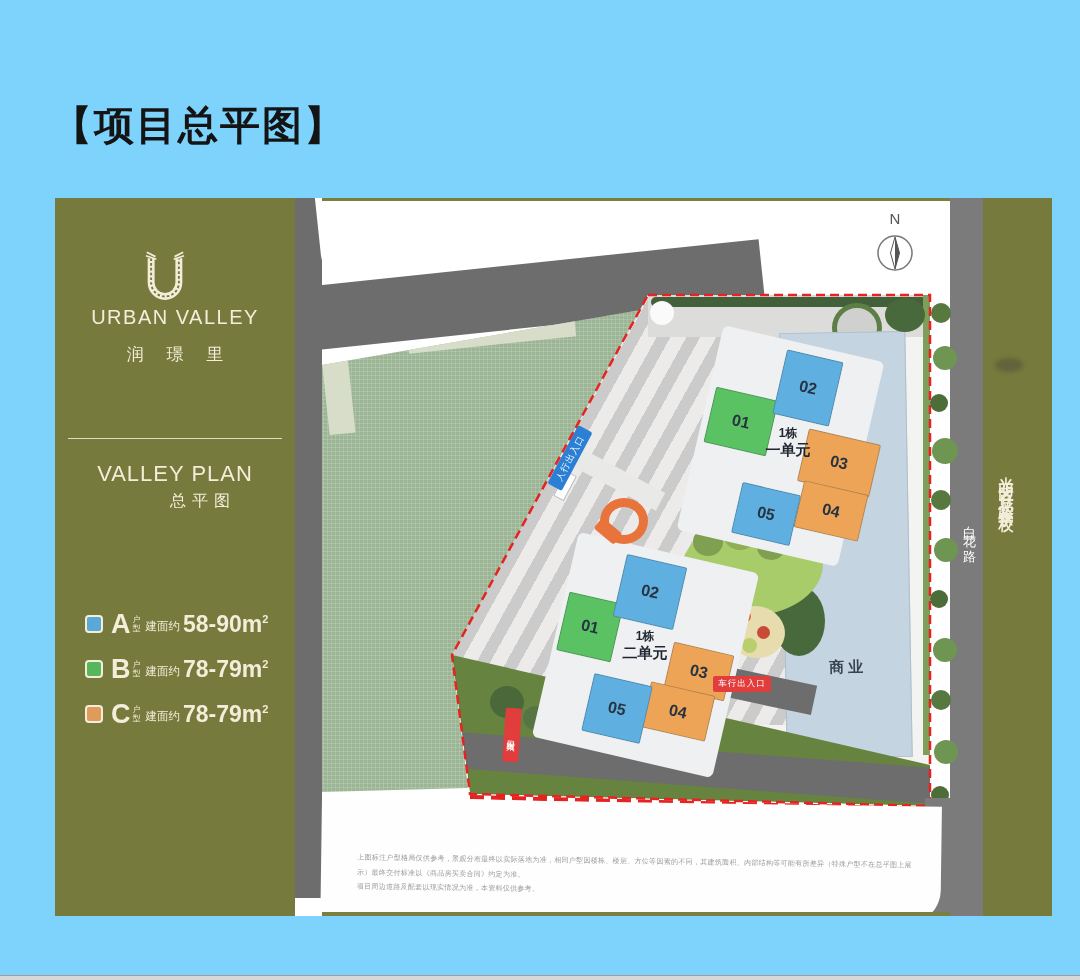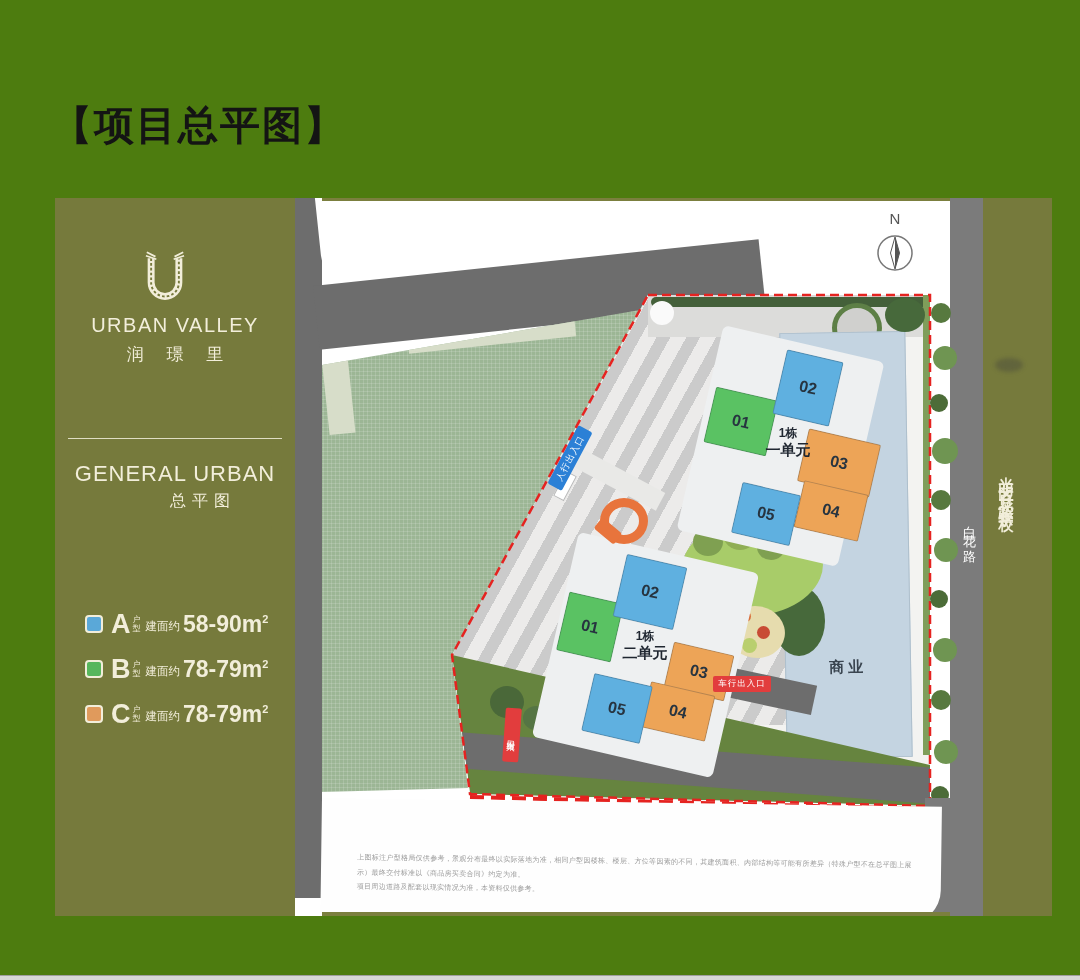--- a/index.html
+++ b/index.html
@@ -1,24 +1,24 @@
 <!DOCTYPE html>
 <html><head>
 <meta charset="utf-8">
 <style>
   html,body{margin:0;padding:0;background:#fff;}
   body{font-family:"Liberation Sans","DejaVu Sans",sans-serif;}
-  .page{position:relative;width:1080px;height:980px;background:#4d7c0f;overflow:hidden;}
+  .page{position:relative;width:1080px;height:980px;background:#7dd3fc;overflow:hidden;}
   .abs{position:absolute;}
   .page-title{left:52px;top:98px;font-size:40px;font-weight:bold;color:#141414;letter-spacing:2px;}
   .block{left:55px;top:198px;width:997px;height:718px;}
   
   .sidebar{left:0;top:0;width:240px;height:718px;background:#767a3c;color:#f2eeda;}
   .sb-center{width:100%;text-align:center;}
-  .brand-en{top:116px;font-size:20px;letter-spacing:1.5px;}
+  .brand-en{top:108px;font-size:20px;letter-spacing:1.5px;}
   .brand-cn{top:145px;font-size:17px;letter-spacing:9px;text-indent:9px;}
   .divider{top:240px;left:13px;width:214px;border-top:1px solid rgba(242,238,218,.85);}
   .section-en{top:263px;font-size:22px;letter-spacing:1px;}
   .section-cn{top:293px;font-size:16px;letter-spacing:6px;text-indent:6px;padding-left:25px;}
   .legend{top:412px;left:30px;right:6px;}
   .legend-row{display:flex;align-items:center;margin-bottom:17px;height:28px;}
   .swatch{width:14px;height:14px;border-radius:4px;border:2px solid #f2eeda;margin-right:8px;flex:0 0 auto;}
   .sw-a{background:#5aa8d8;} .sw-b{background:#57b65c;} .sw-c{background:#e09a5c;}
   .leg-letter{font-size:27px;font-weight:bold;line-height:1;}
   .leg-stack{font-size:8px;line-height:1.15;margin:0 3px 0 2px;}
@@ -52,21 +52,21 @@
 
     <aside class="abs sidebar">
       <svg class="abs" style="left:84px;top:50px;" width="52" height="64" viewBox="0 0 60 70">
         <path d="M14 10 V38 a16 16 0 0 0 32 0 V10" fill="none" stroke="#f2eeda" stroke-width="8"></path>
         <path d="M14 10 V38 a16 16 0 0 0 32 0 V10" fill="none" stroke="#767a3c" stroke-width="2.2" stroke-dasharray="3 2.5"></path>
         <path d="M8 7 L20 11 M9 3 L19 8 M52 7 L40 11 M51 3 L41 8" stroke="#f2eeda" stroke-width="2" fill="none"></path>
       </svg>
       <div class="abs sb-center brand-en">URBAN VALLEY</div>
       <div class="abs sb-center brand-cn">润 璟 里</div>
       <div class="abs divider"></div>
-      <div class="abs sb-center section-en">GENERAL URBAN</div>
+      <div class="abs sb-center section-en">VALLEY PLAN</div>
       <div class="abs sb-center section-cn">总平图</div>
 
       <div class="abs legend">
         <div class="legend-row">
           <span class="swatch sw-a"></span>
           <span class="leg-letter">A</span>
           <span class="leg-stack">
             <span>户</span><br><span>型</span>
           </span>
           <span class="leg-prefix">建面约</span>

